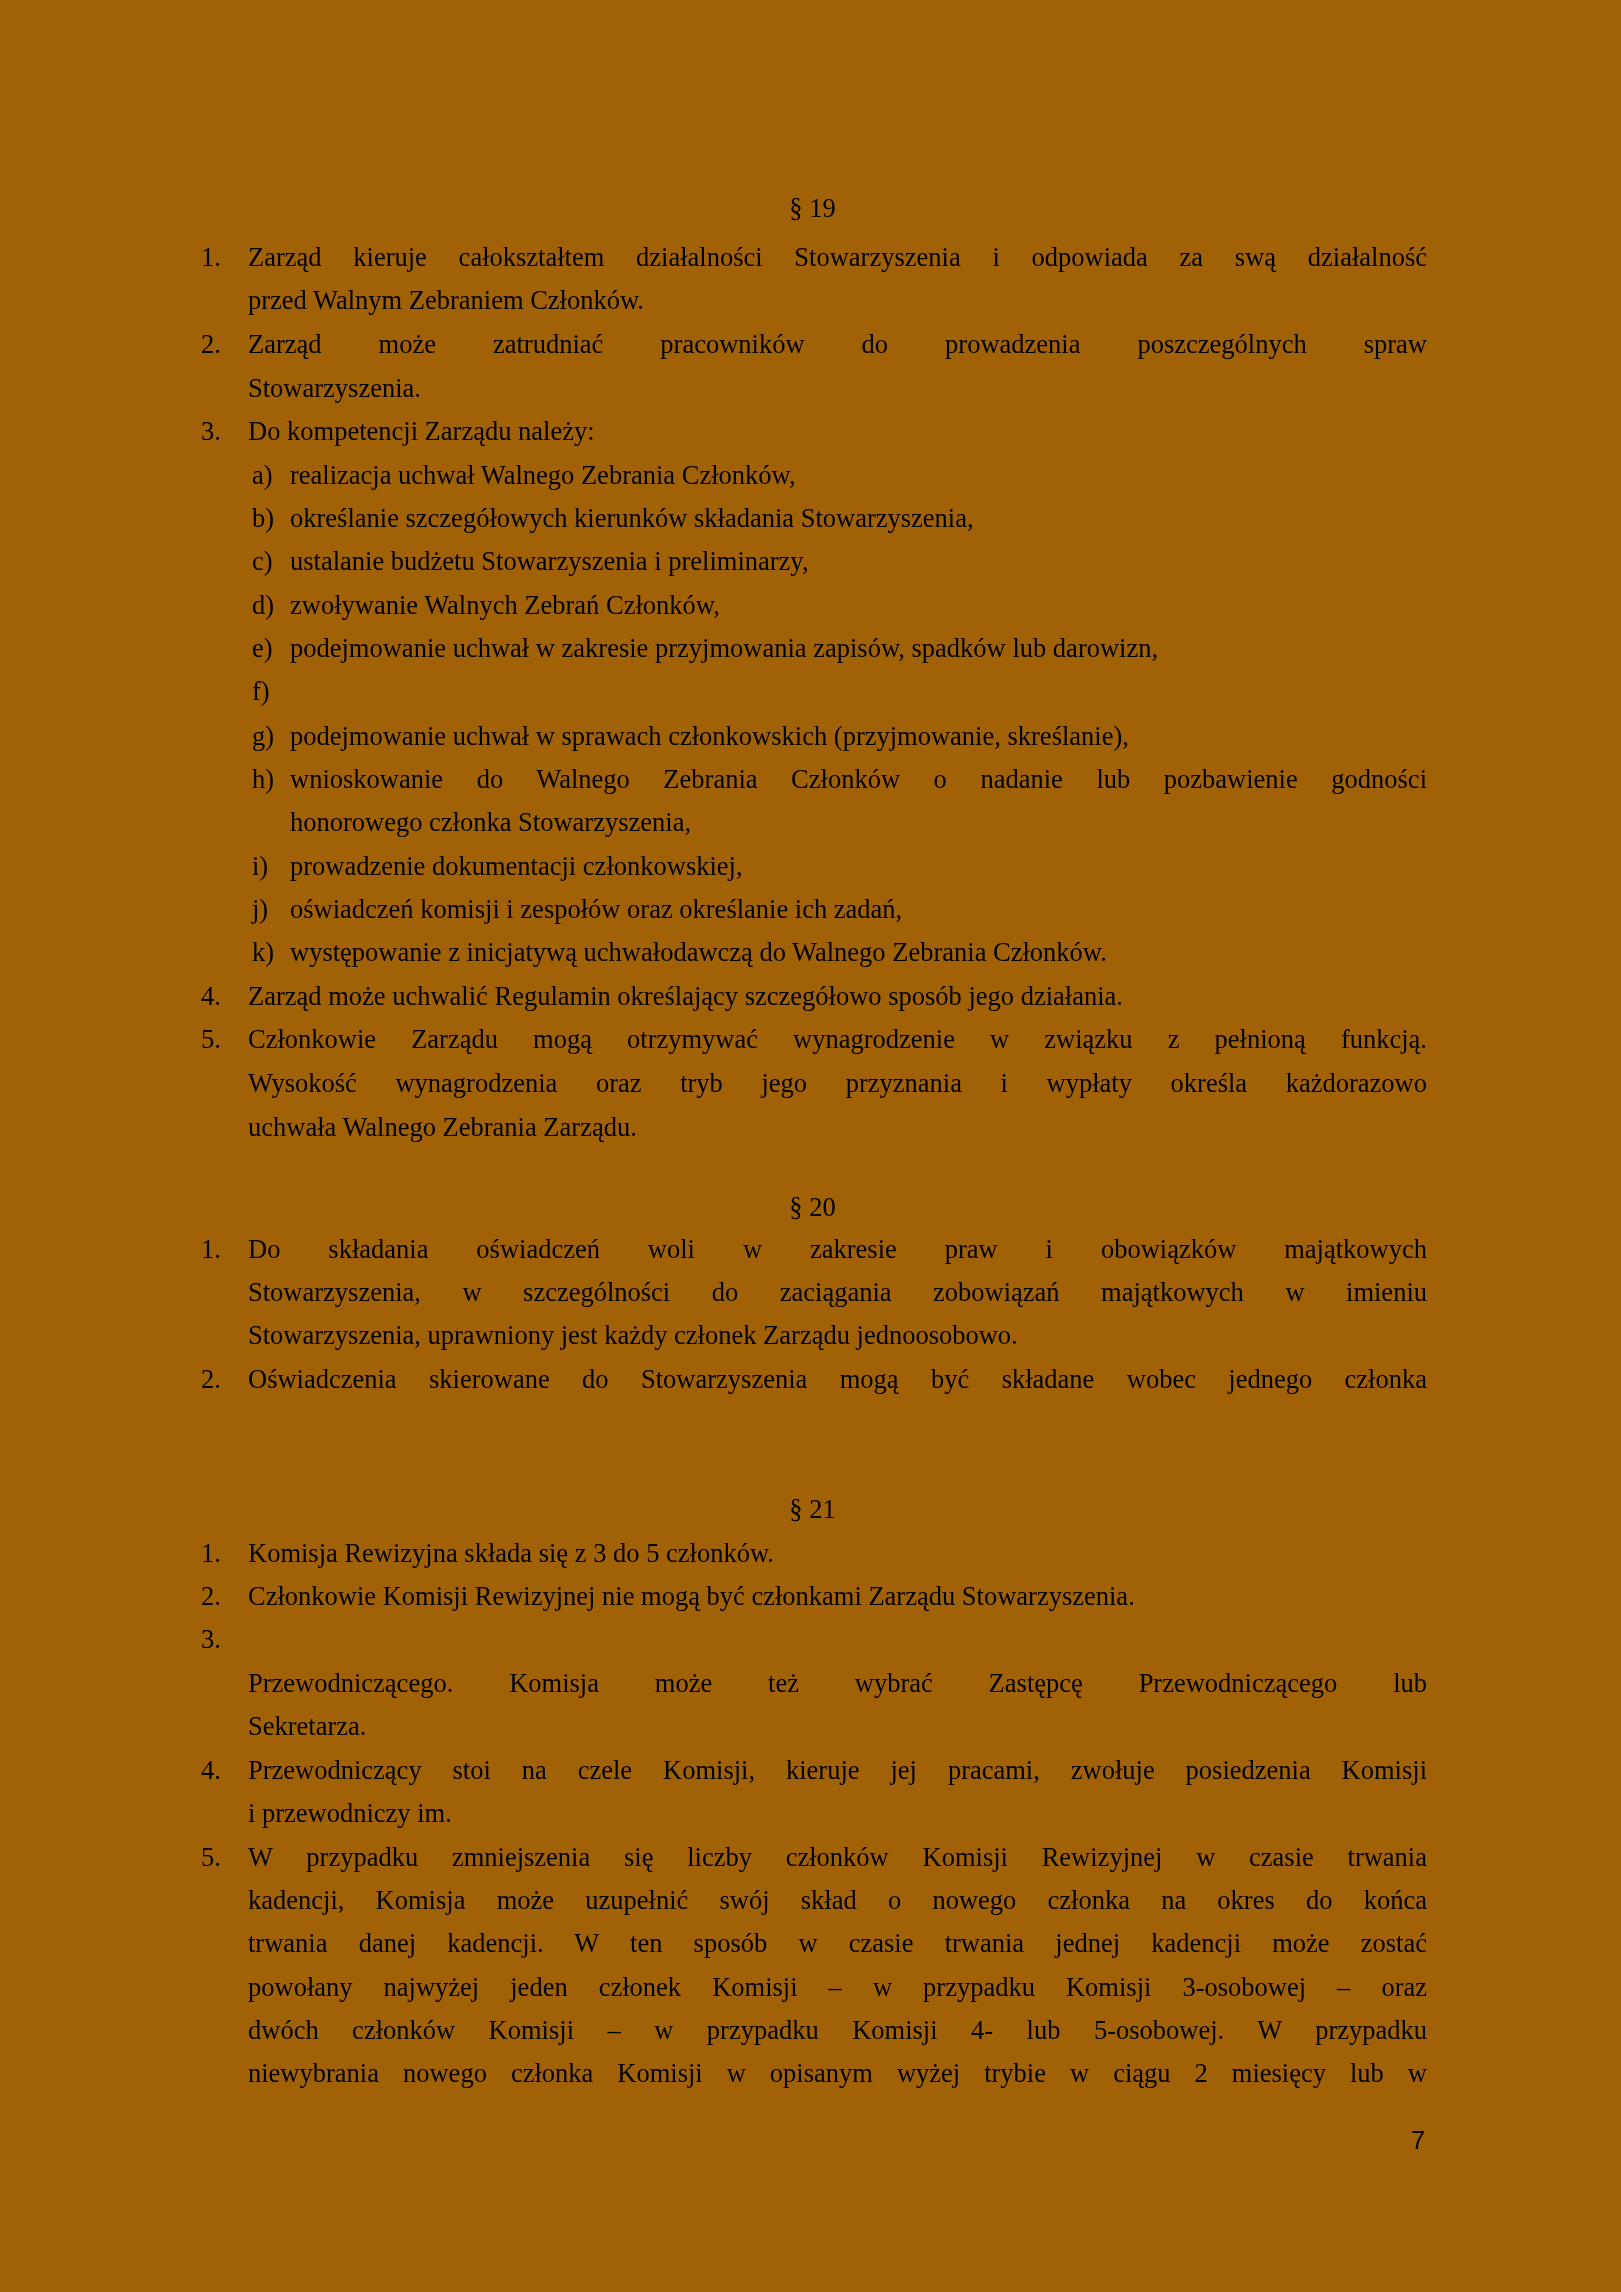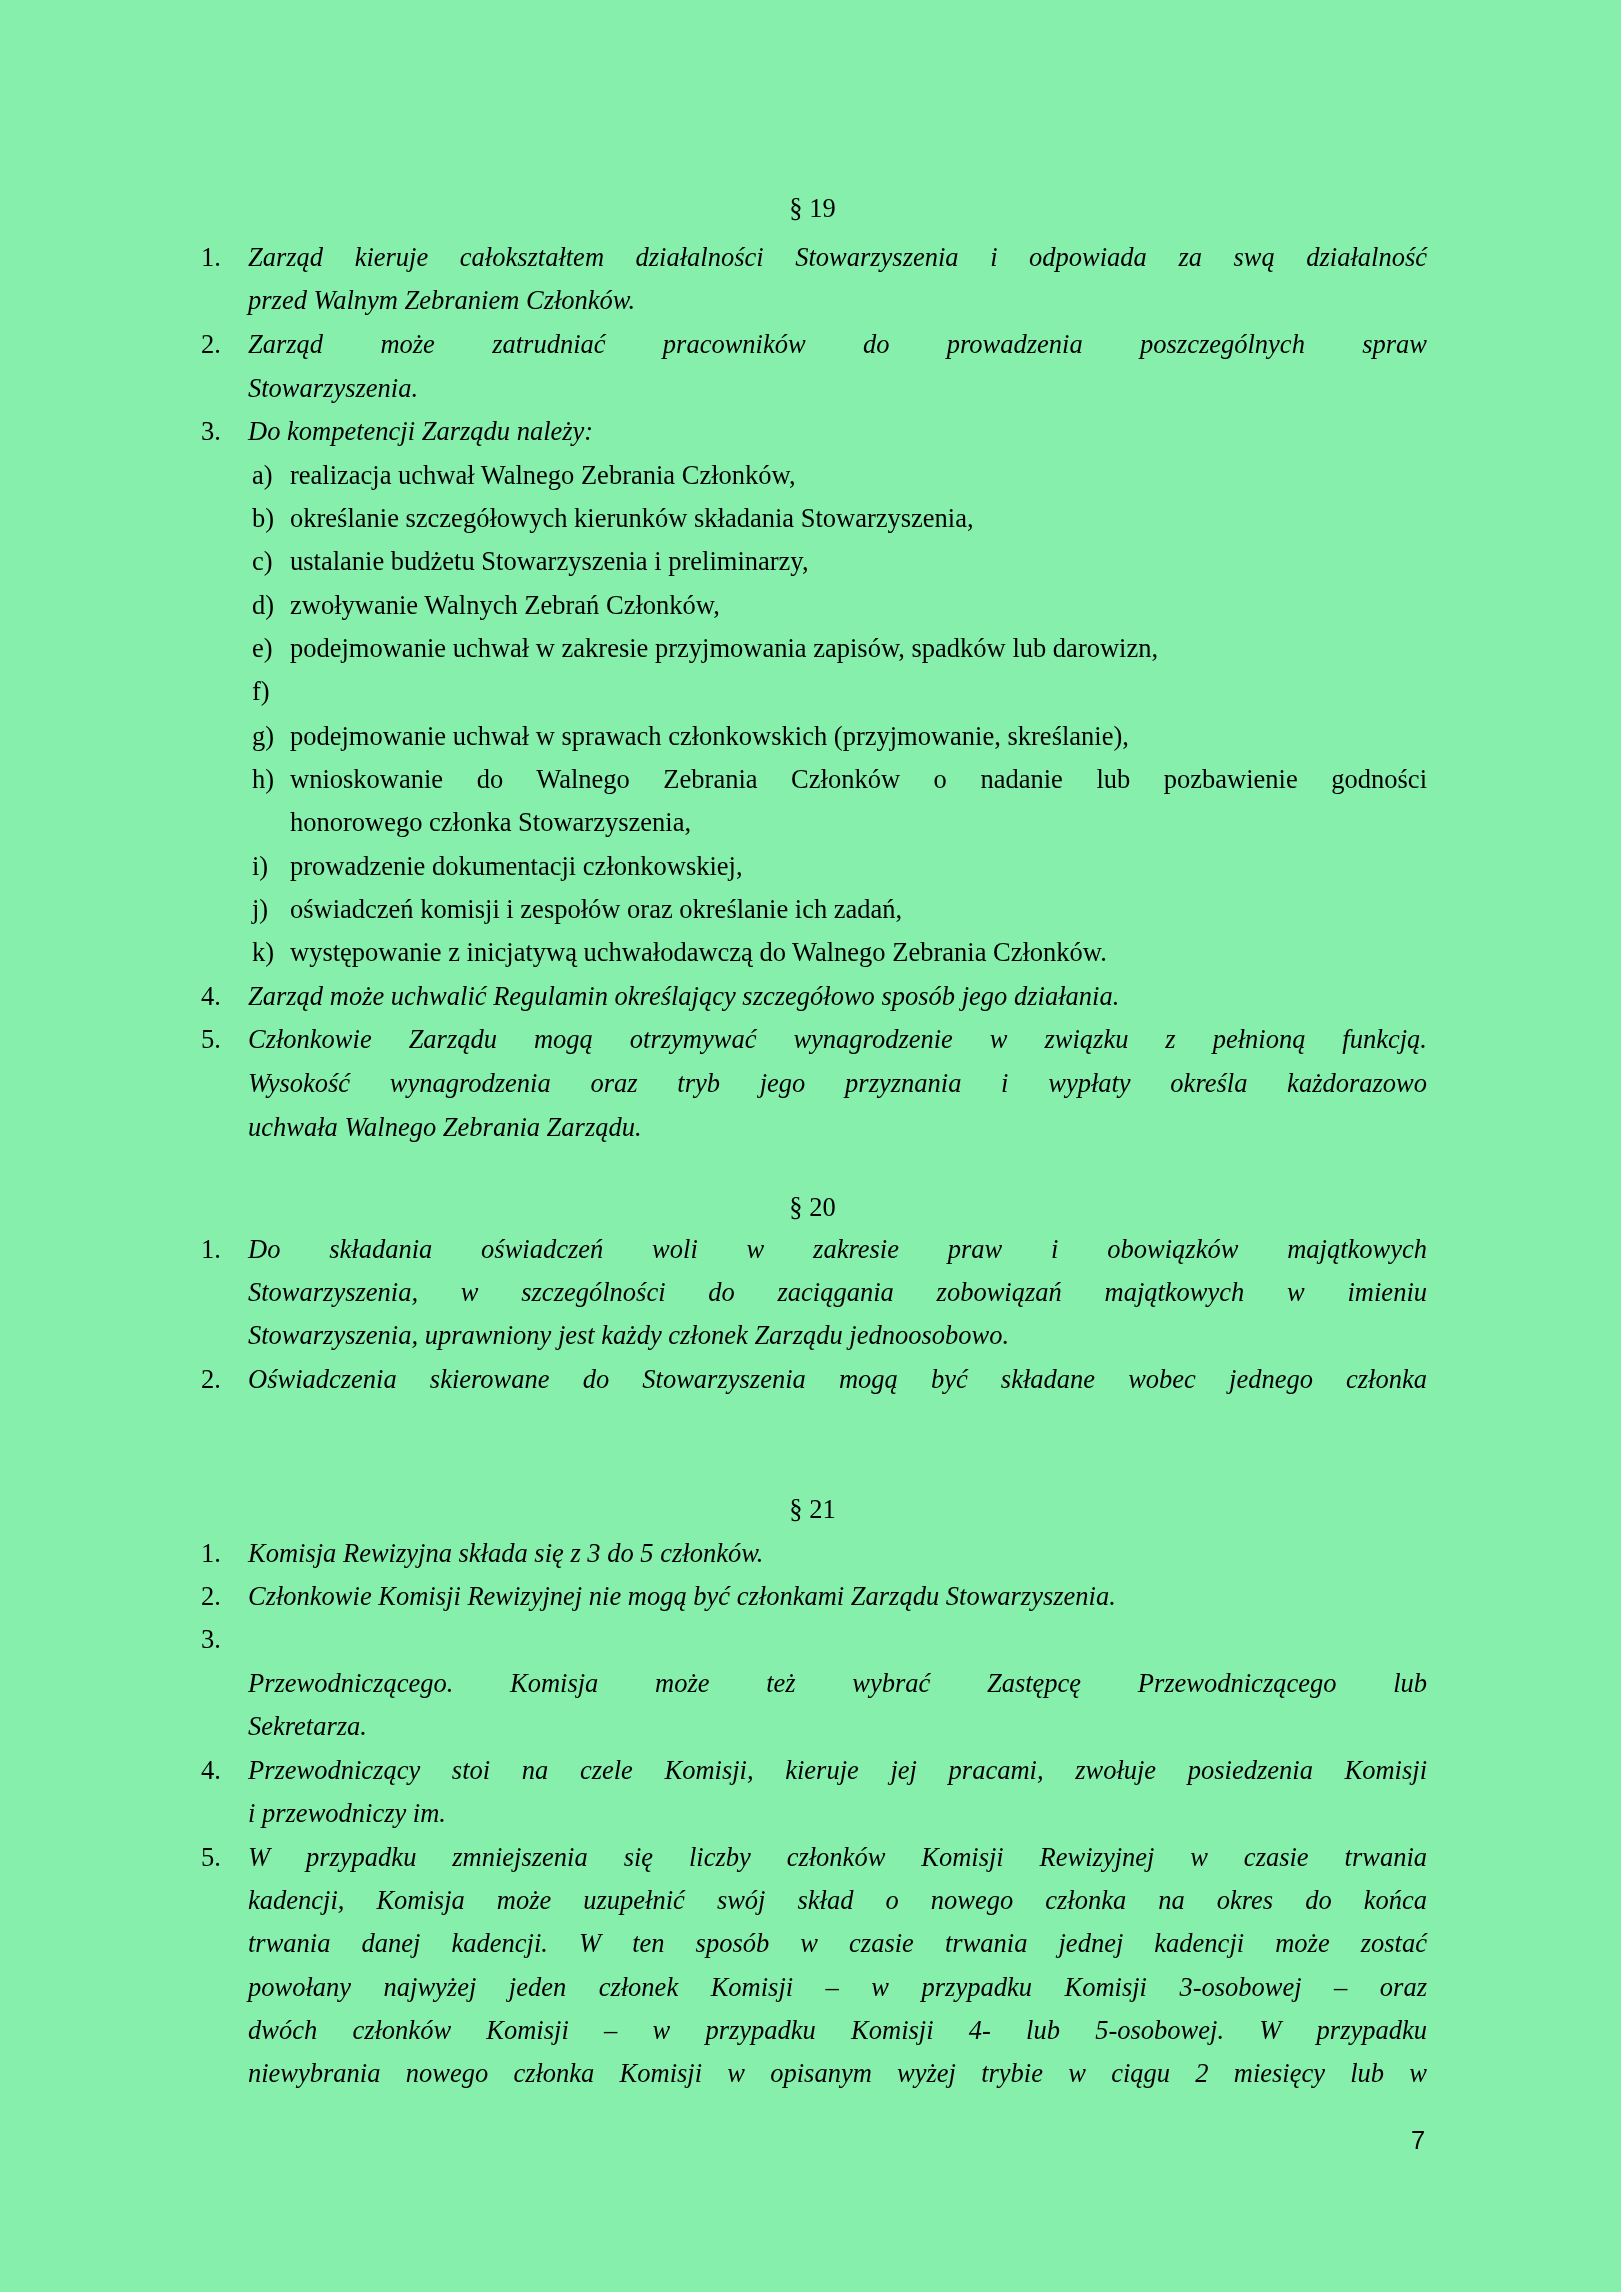--- a/index.html
+++ b/index.html
@@ -1,24 +1,24 @@
 <!DOCTYPE html>
 <html><head>
 <meta charset="utf-8">
 <style>
   html, body { margin: 0; padding: 0; background: #ffffff; }
   body { width: 1621px; height: 2293px; position: relative; overflow: hidden;
          font-family: "Liberation Serif", "DejaVu Serif", serif; color: #000; }
-  .page { position: absolute; left: 0; top: 0; width: 1621px; height: 2293px; background: #86efac; }
+  .page { position: absolute; left: 0; top: 0; width: 1621px; height: 2293px; background: #a16207; }
   .heading { position: absolute; left: 0; width: 1621px; text-align: center; font-size: 26.5px; line-height: 43px; padding-left: 3.9px; box-sizing: border-box; }
   .num { position: absolute; left: 201px; font-size: 26.5px; line-height: 43px; }
   .sub { position: absolute; left: 252px; font-size: 26.5px; line-height: 43px; }
   .line { position: absolute; font-size: 26.5px; line-height: 43px; white-space: nowrap; }
   .line.j { white-space: normal; text-align: justify; text-align-last: justify; }
-  .l1 { left: 248px; width: 1179px; font-style: italic; }
+  .l1 { left: 248px; width: 1179px; }
   .l2 { left: 290px; width: 1137px; }
   .pagenum { position: absolute; left: 1411px; top: 2123px; font-family: "Liberation Sans", "DejaVu Sans", sans-serif; font-size: 25.5px; line-height: 35px; }
 </style>
 </head>
 <body>
 
 <div class="page">
 
   <div class="heading" style="top:187px">§ 19</div>
 

